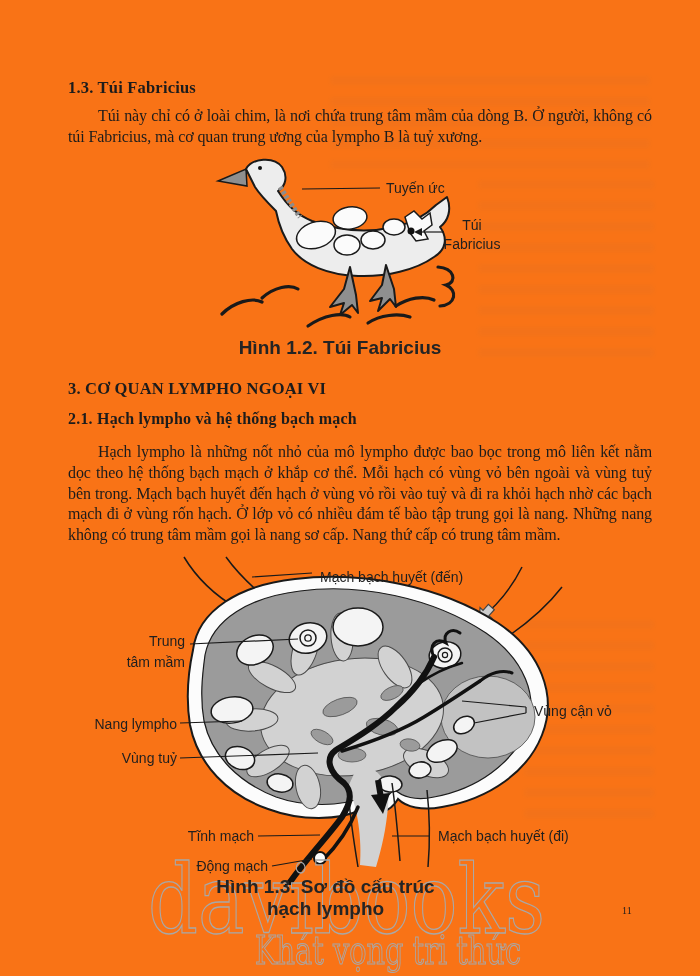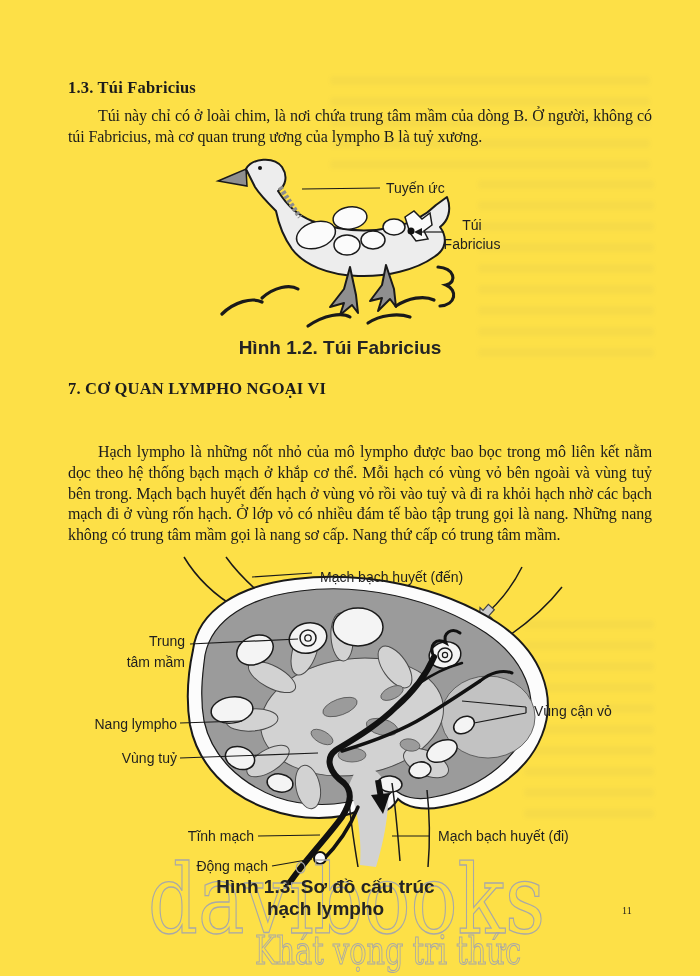--- a/index.html
+++ b/index.html
@@ -1,18 +1,18 @@
 <!DOCTYPE html>
 <html><head>
 <meta charset="utf-8">
 <style>
   html,body{margin:0;padding:0;background:#888;}
   .page{
     position:relative;width:700px;height:976px;margin:0 auto;
-    background:#fde047;overflow:hidden;
+    background:#f97316;overflow:hidden;
     font-family:"Liberation Serif","DejaVu Serif",serif;color:#1c1c1c;
   }
   .heading{
     position:absolute;left:68px;font-weight:bold;font-size:16.5px;
     letter-spacing:.2px;white-space:nowrap;
   }
   .para{
     position:absolute;left:68px;width:584px;text-align:justify;
     text-indent:30px;font-size:16px;line-height:20.8px;letter-spacing:-.1px;
   }
@@ -74,21 +74,22 @@
     <line class="leader" x1="102" y1="34" x2="180" y2="33"></line>
     <text class="lbl" x="186" y="38">Tuyến ức</text>
     <line class="leader" x1="222" y1="77" x2="244" y2="77"></line>
     <polygon points="214,77 222,73 222,81" fill="#1a1a1a"></polygon>
     <text class="lbl" x="272" y="75" text-anchor="middle">Túi</text>
     <text class="lbl" x="272" y="94" text-anchor="middle">Fabricius</text>
   </svg>
 
   <div class="caption" style="left:210px;top:337px;width:260px;">Hình 1.2. Túi Fabricius</div>
 
-  <div class="heading" style="top:379px;">7. CƠ QUAN LYMPHO NGOẠI VI</div>
+  <div class="heading" style="top:379px;">3. CƠ QUAN LYMPHO NGOẠI VI</div>
+  <div class="heading" style="top:410px;font-size:16px;">2.1. Hạch lympho và hệ thống bạch mạch</div>
   <div class="para" style="top:442px;">Hạch lympho là những nốt nhỏ của mô lympho được bao bọc trong mô liên kết nằm dọc theo hệ thống bạch mạch ở khắp cơ thể. Mỗi hạch có vùng vỏ bên ngoài và vùng tuỷ bên trong. Mạch bạch huyết đến hạch ở vùng vỏ rồi vào tuỷ và đi ra khỏi hạch nhờ các bạch mạch đi ở vùng rốn hạch. Ở lớp vỏ có nhiều đám tế bào tập trung gọi là nang. Những nang không có trung tâm mầm gọi là nang sơ cấp. Nang thứ cấp có trung tâm mầm.</div>
 
   <svg class="fig" style="left:90px;top:555px;" width="570" height="330" viewBox="0 0 570 330">
 
     <g stroke="#1a1a1a" stroke-width="1.5" fill="none">
       <path d="M 94 2 C 106 22 124 40 148 54"></path>
       <path d="M 136 2 C 146 16 158 28 172 40"></path>
       <path d="M 432 12 C 422 32 408 50 390 64"></path>
       <path d="M 472 32 C 458 50 440 66 420 80"></path>
     </g>

